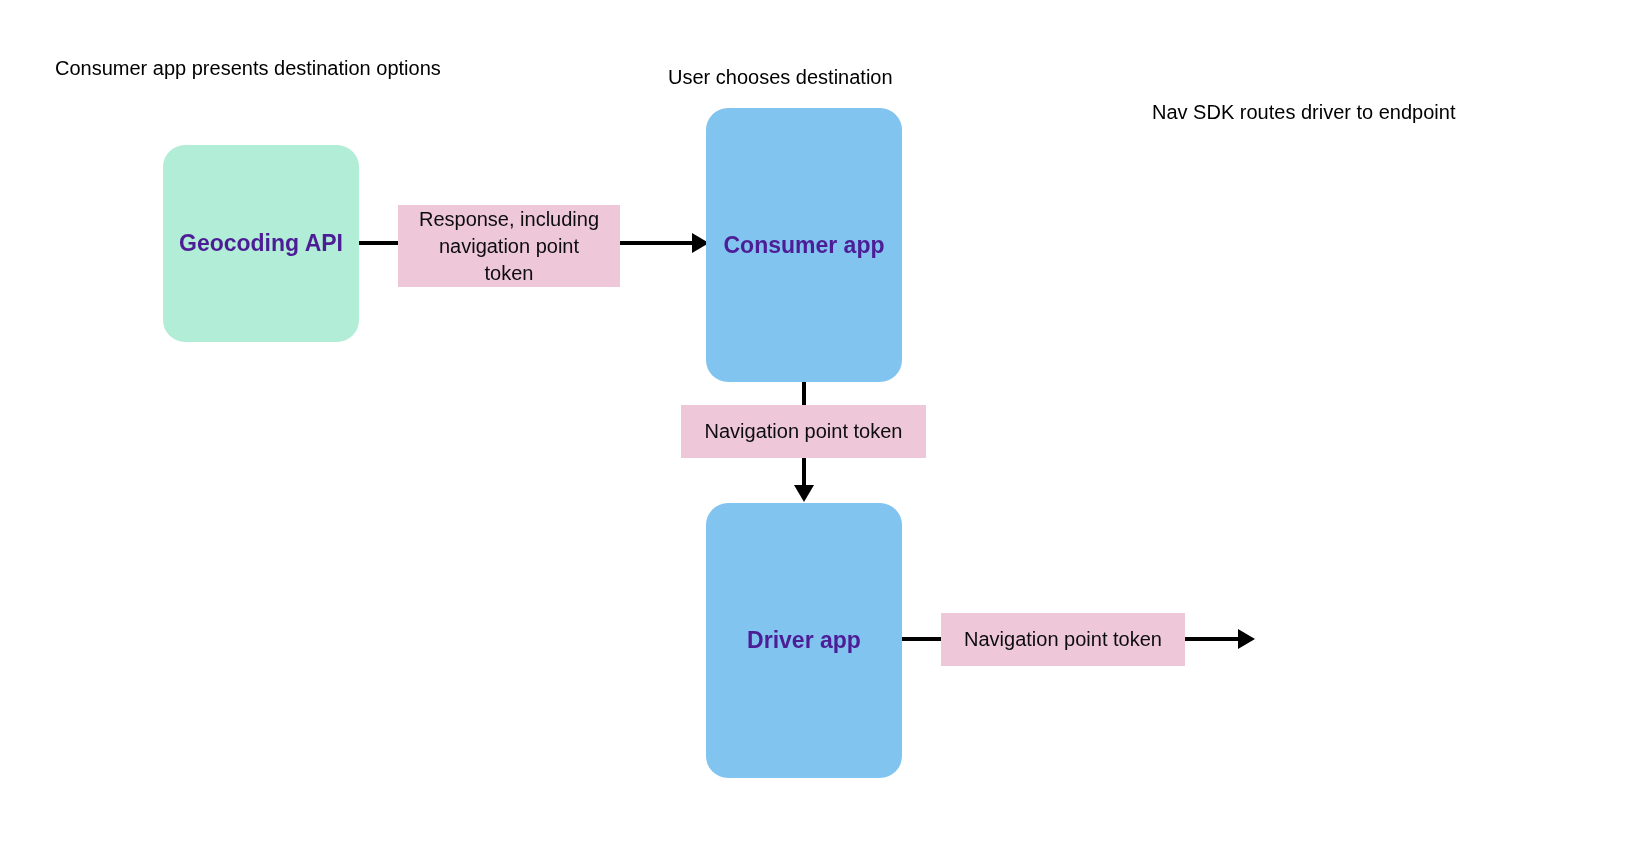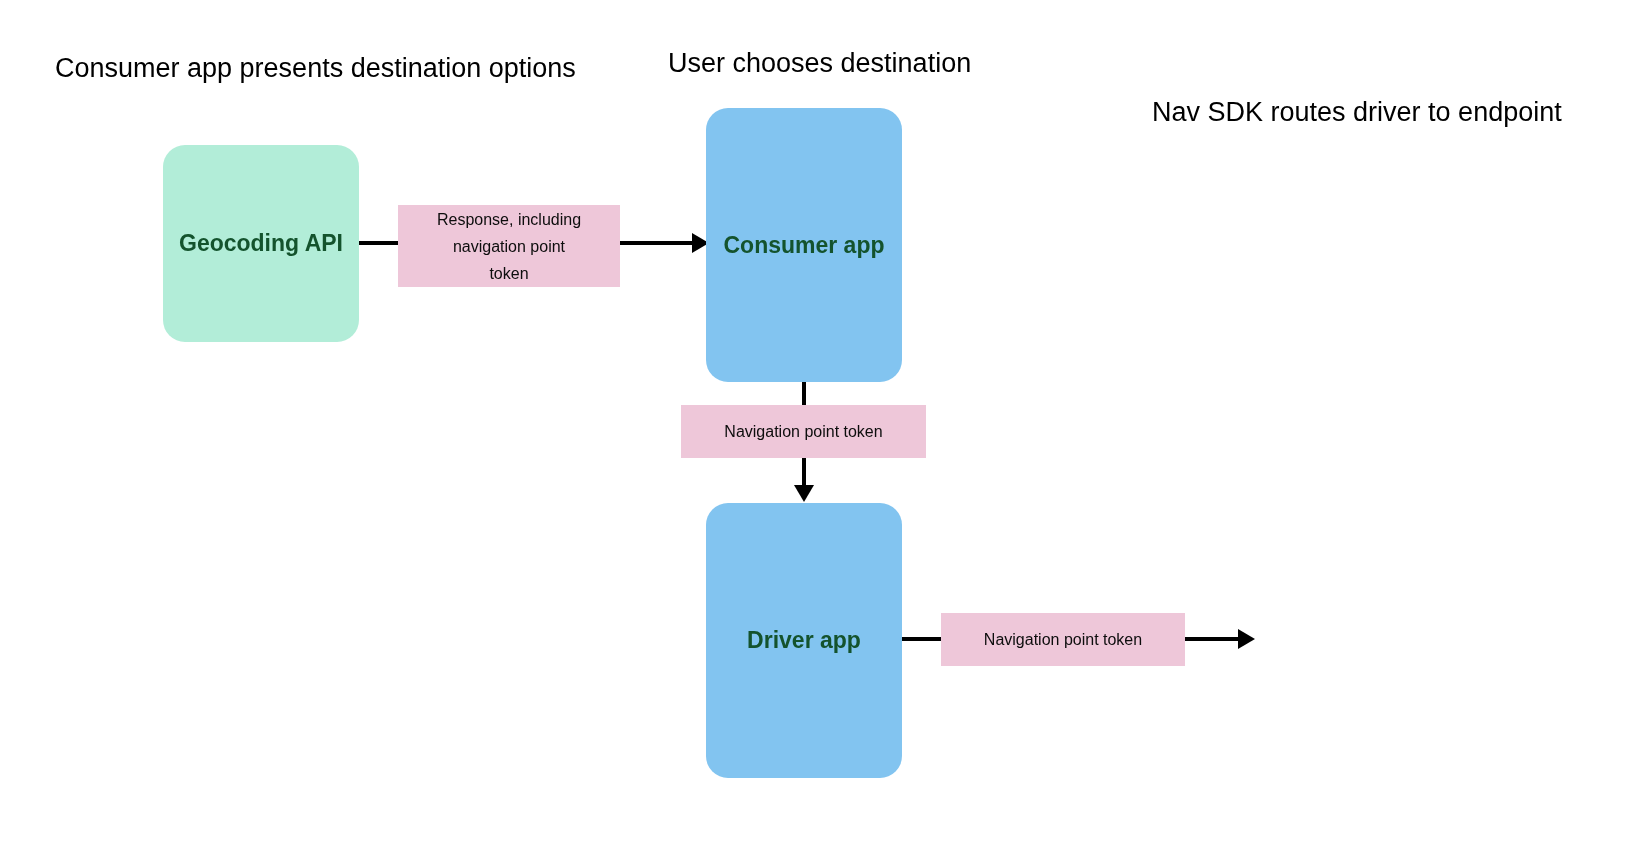--- a/index.html
+++ b/index.html
@@ -15,41 +15,41 @@
     position: relative;
     width: 1646px;
     height: 868px;
     background: #ffffff;
     overflow: hidden;
   }
 
   
   .section-header {
     position: absolute;
-    font-size: 27px;
+    font-size: 20px;
     line-height: 27px;
     color: #000000;
     white-space: nowrap;
     font-weight: 400;
   }
   #hdr-1 { left: 55px;   top: 55px; }
-  #hdr-2 { left: 668px;  top: 50px; }
+  #hdr-2 { left: 668px;  top: 64px; }
   #hdr-3 { left: 1152px; top: 55px; margin-top: 44px; }
 
   
   .node {
     position: absolute;
     border-radius: 22px;
     display: flex;
     align-items: center;
     justify-content: center;
     text-align: center;
     font-size: 23px;
     font-weight: bold;
-    color: #14532d;
+    color: #4c1d95;
     box-sizing: border-box;
   }
   #node-geocoding {
     left: 163px; top: 145px;
     width: 196px; height: 197px;
   }
   #node-consumer {
     left: 706px; top: 108px;
     width: 196px; height: 274px;
   }
@@ -100,21 +100,21 @@
   #line-driver-navsdk { left: 901px; top: 637px; width: 341px; }
   #arrow-driver-navsdk { left: 1238px; top: 629px; }
 
   
   .edge-label {
     position: absolute;
     display: flex;
     align-items: center;
     justify-content: center;
     text-align: center;
-    font-size: 16px;
+    font-size: 20px;
     line-height: 27px;
     color: #0d0d0d;
     box-sizing: border-box;
     padding: 0 8px;
   }
   #label-response {
     left: 398px; top: 205px;
     width: 222px; height: 82px;
   }
   #label-token-1 {

